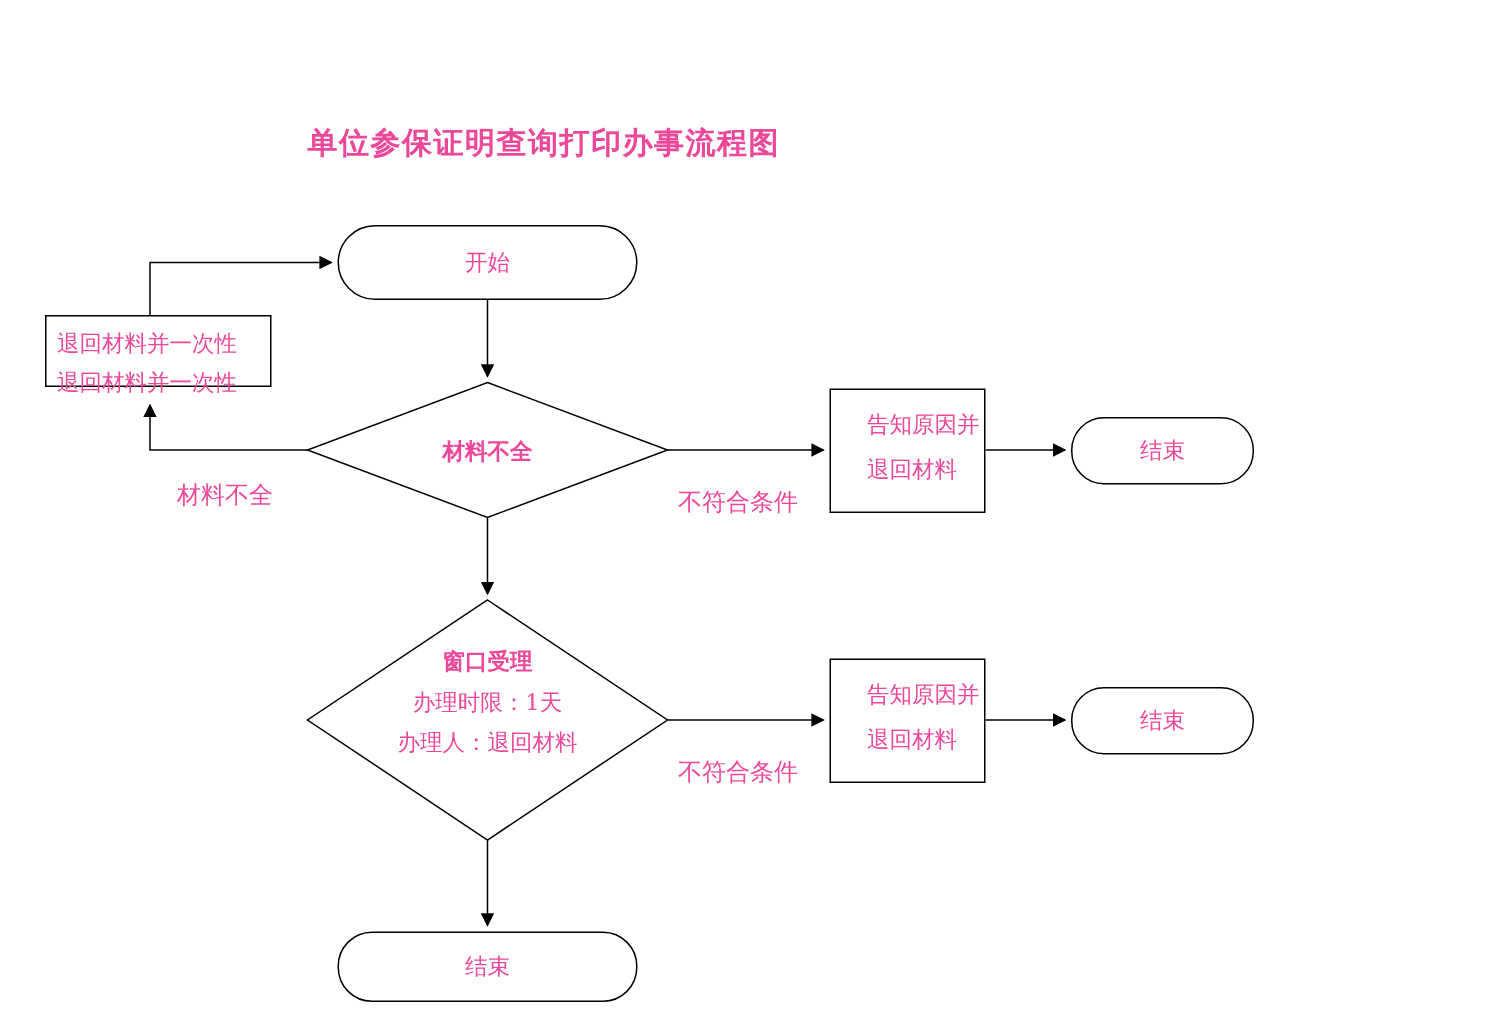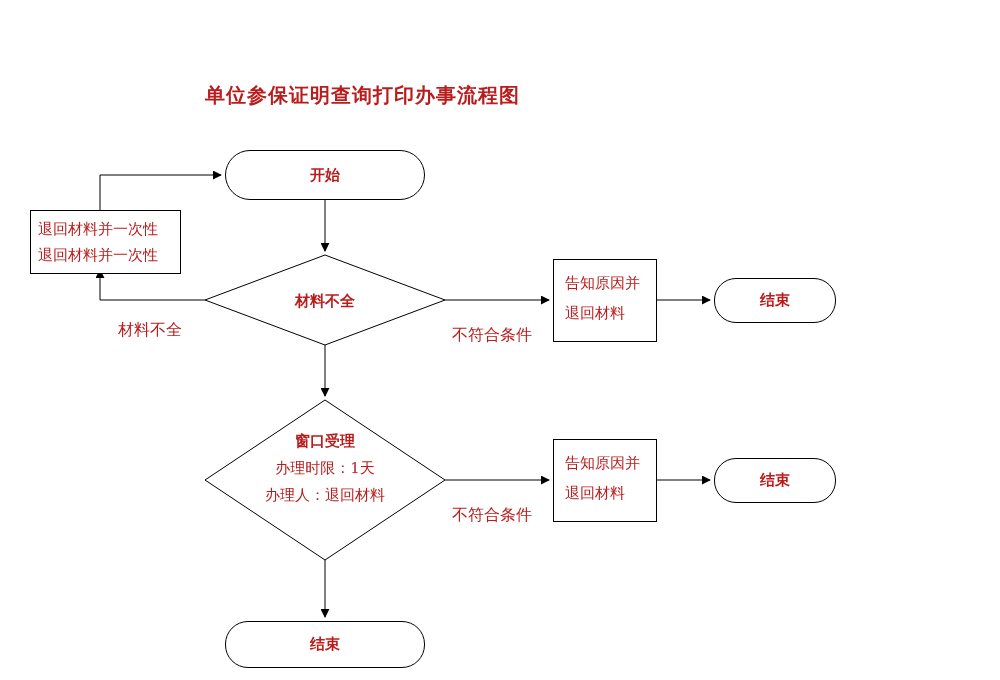--- a/index.html
+++ b/index.html
@@ -6,21 +6,21 @@
     margin: 0;
     padding: 0;
     background: #ffffff;
   }
   .canvas {
     position: relative;
     width: 1000px;
     height: 680px;
     background: #ffffff;
     font-family: "DejaVu Serif", "Liberation Serif", serif;
-    color: #b91c1c;
+    color: #ec4899;
     overflow: hidden;
   }
   .svg-layer {
     position: absolute;
     left: 0; top: 0;
     width: 1000px; height: 680px;
   }
   .page-title {
     position: absolute;
     left: 205px;
@@ -34,35 +34,34 @@
     position: absolute;
     box-sizing: border-box;
     border: 1px solid #000000;
     background: #ffffff;
     font-size: 15px;
   }
   .centered {
     display: flex;
     align-items: center;
     justify-content: center;
-    font-weight: bold;
   }
   .stadium-lg {
     border-radius: 25px;
   }
   .stadium-sm {
     border-radius: 22px;
   }
   .textbox {
     line-height: 26px;
     padding: 5px 0 0 7px;
   }
   .notify-box {
     line-height: 30px;
-    padding: 8px 0 0 11px;
+    padding: 8px 0 0 24px;
   }
   .diamond-text {
     position: absolute;
     text-align: center;
     font-size: 15px;
     background: transparent;
   }
   .bold { font-weight: bold; }
   .edge-label {
     position: absolute;
@@ -106,21 +105,21 @@
     <polygon points="325,255 445,300 325,345 205,300" fill="#ffffff" stroke="#000000" stroke-width="1"></polygon>
     <polygon points="325,400 445,480 325,560 205,480" fill="#ffffff" stroke="#000000" stroke-width="1"></polygon>
   </svg>
 
   <div class="page-title">单位参保证明查询打印办事流程图</div>
 
   <div class="node centered stadium-lg" style="left:225px; top:150px; width:200px; height:50px;">
     <span>开始</span>
   </div>
 
-  <div class="node textbox" style="left:30px; top:210px; width:151px; height:64px;">
+  <div class="node textbox" style="left:30px; top:210px; width:151px; height:48px;">
     <div>退回材料并一次性</div>
     <div>退回材料并一次性</div>
   </div>
 
   <div class="diamond-text bold" style="left:245px; top:292px; width:160px;">材料不全</div>
 
   <div class="node notify-box" style="left:553px; top:259px; width:104px; height:83px;">
     <div>告知原因并</div>
     <div>退回材料</div>
   </div>

